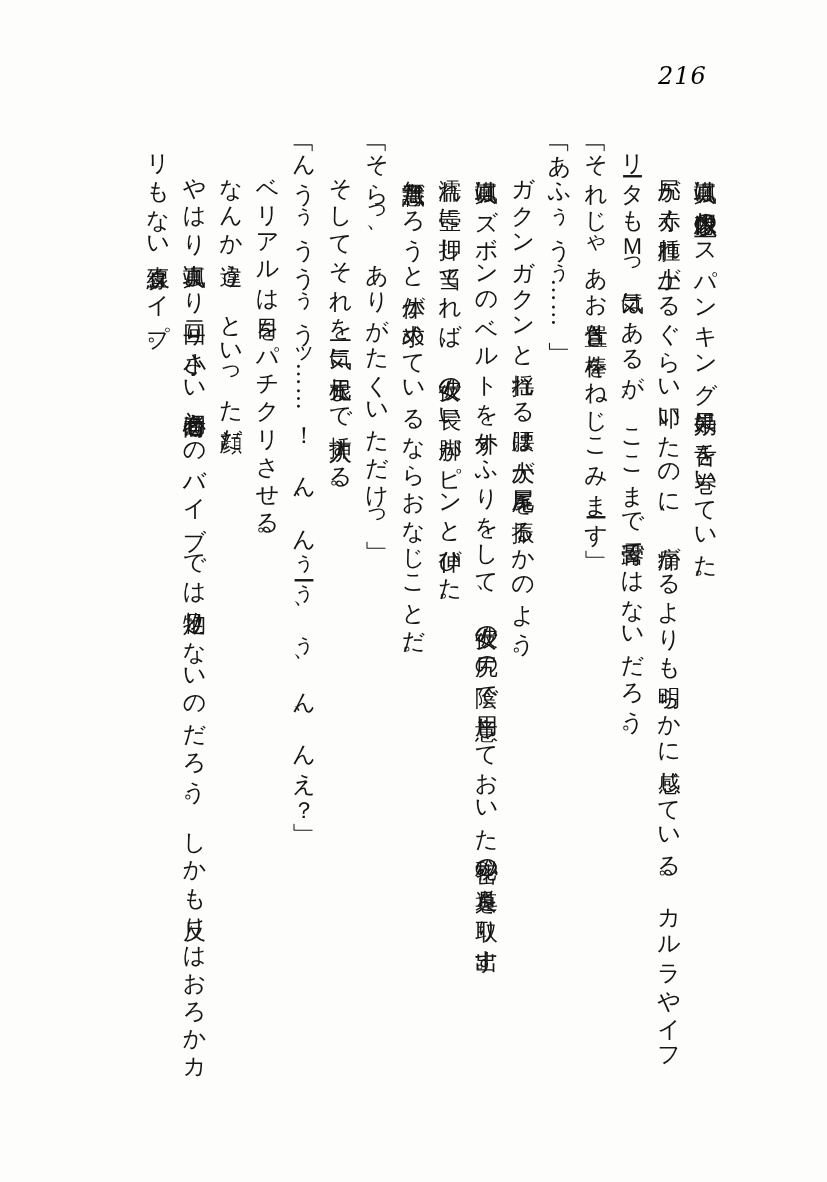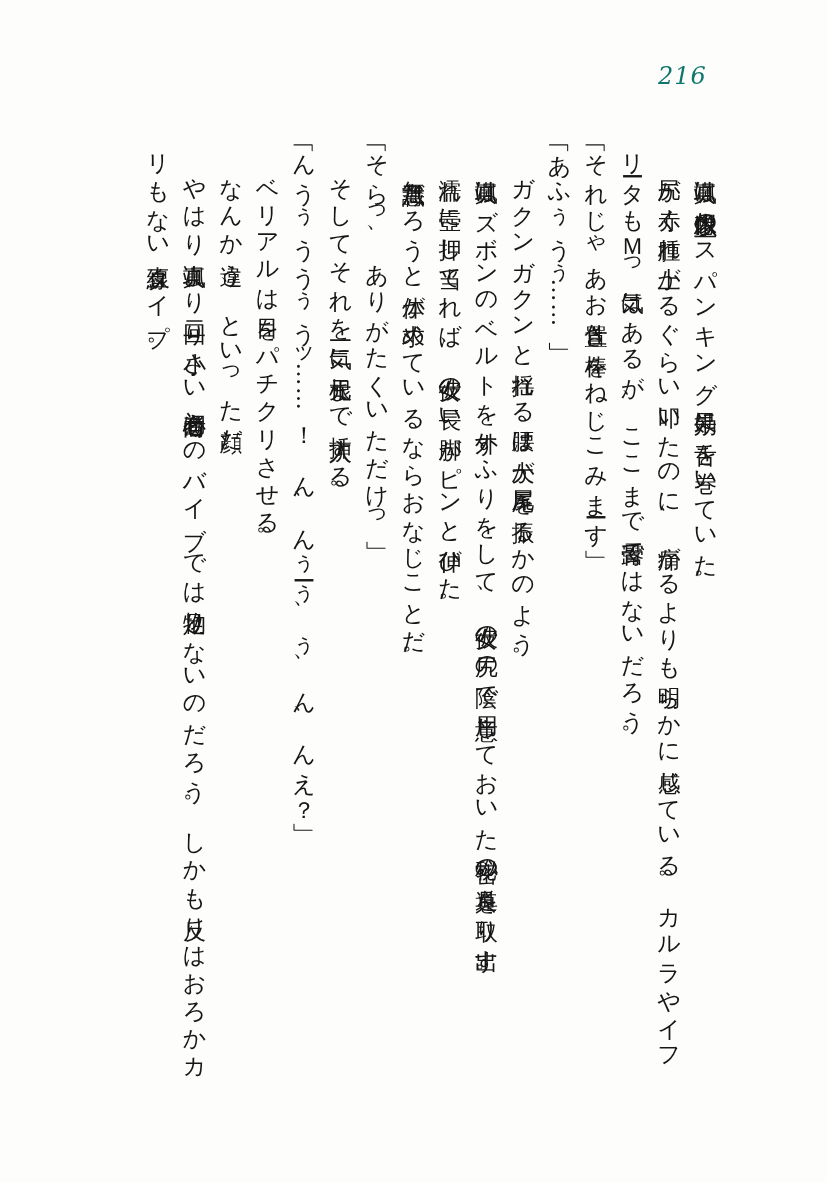--- a/index.html
+++ b/index.html
@@ -19,21 +19,21 @@
     inset: 0;
     background: #fdfdfc;
   }
   .page-number {
     position: absolute;
     top: 62px;
     left: 658px;
     font-size: 24px;
     font-style: italic;
     letter-spacing: 1px;
-    color: #0f766e;
+    color: #000000;
   }
   .text-block {
     position: absolute;
     top: 137px;
     right: 103px;
     height: 940px;
     writing-mode: vertical-rl;
     text-orientation: mixed;
     font-size: 23px;
     line-height: 36.5px;

